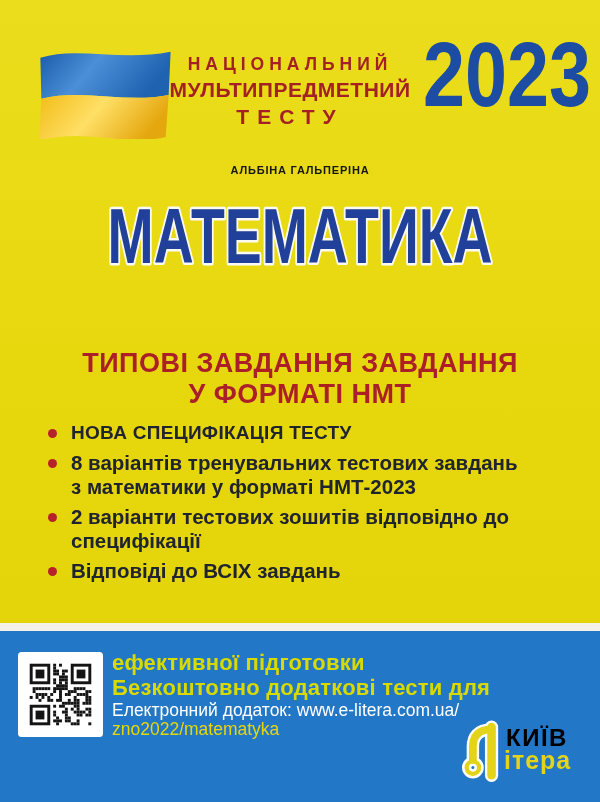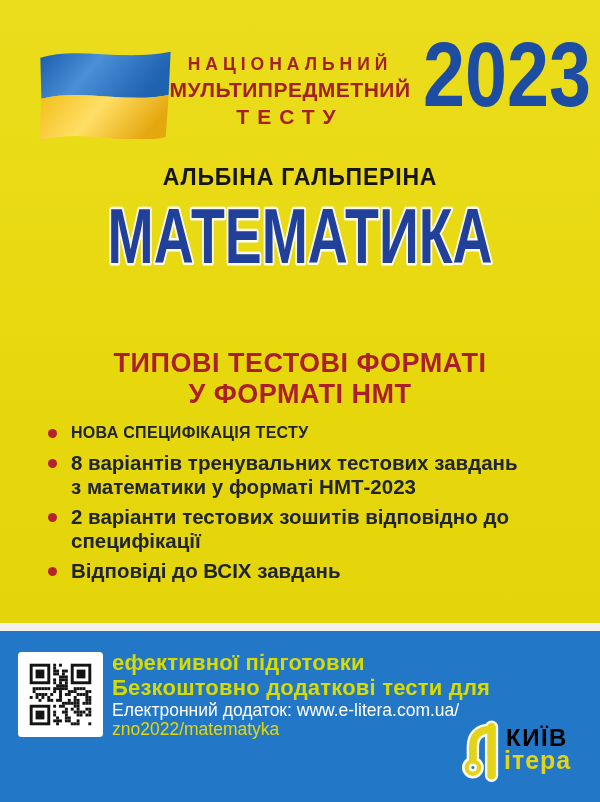--- a/index.html
+++ b/index.html
@@ -14,38 +14,38 @@
     position:absolute;left:150px;top:52px;width:280px;text-align:center;
     color:#a32025;font-weight:bold;
   }
   .hdr .l1{font-size:17.5px;letter-spacing:5px;line-height:25px;}
   .hdr .l2{font-size:21px;letter-spacing:.5px;line-height:26px;}
   .hdr .l3{font-size:21px;letter-spacing:8px;line-height:27px;}
   .year-svg{position:absolute;left:415px;top:36px;width:185px;height:82px;}
   
   .author{
     position:absolute;left:0;top:164px;width:600px;text-align:center;
-    font-size:23px;font-weight:bold;color:#161616;letter-spacing:.8px;
+    font-size:11px;font-weight:bold;color:#161616;letter-spacing:.8px;
   }
   .title-svg{position:absolute;left:0;top:198px;width:600px;height:78px;}
   
   .subtitle{
     position:absolute;left:0;top:348px;width:600px;text-align:center;
     color:#ab1f28;font-weight:bold;font-size:27px;line-height:31px;letter-spacing:.5px;
   }
   
   .bullets{position:absolute;left:48px;top:421px;width:535px;color:#20242e;}
   .bullet{display:flex;margin-bottom:6px;}
   .dot{
     flex:0 0 9px;width:9px;height:9px;border-radius:50%;
     background:#b5222a;margin:8px 14px 0 0;
   }
   .btext{font-weight:bold;font-size:20.5px;line-height:24px;}
   .btext span{display:block;}
-  .bullet.caps .btext{font-size:16px;letter-spacing:.3px;}
+  .bullet.caps .btext{font-size:19px;letter-spacing:.3px;}
   
   .stripe{position:absolute;left:0;top:623px;width:600px;height:8px;background:#f3f1e9;}
   .band{position:absolute;left:0;top:631px;width:600px;height:171px;background:#2277c6;}
   .qr{position:absolute;left:18px;top:21px;width:85px;height:85px;}
   .headline{
     position:absolute;left:112px;top:19px;
     color:#d9da00;font-weight:bold;font-size:22px;line-height:25px;letter-spacing:.2px;
   }
   .applines{position:absolute;left:112px;top:70px;font-weight:normal;font-size:17.5px;line-height:19px;}
   .applines .w{color:#ffffff;display:block;}
@@ -94,21 +94,21 @@
     <text x="92" y="70" text-anchor="middle" font-family="Liberation Sans, sans-serif" font-size="90" font-weight="bold" fill="#1c4da3" textLength="168" lengthAdjust="spacingAndGlyphs">2023</text>
   </svg>
 
   <div class="author">АЛЬБІНА ГАЛЬПЕРІНА</div>
 
   <svg class="title-svg" viewBox="0 0 600 78">
     <text x="300" y="65" text-anchor="middle" font-family="Liberation Sans, sans-serif" font-size="78" font-weight="bold" fill="#20409a" stroke="#fbfaf2" stroke-width="5" paint-order="stroke" stroke-linejoin="round" textLength="385" lengthAdjust="spacingAndGlyphs">МАТЕМАТИКА</text>
   </svg>
 
   <div class="subtitle">
-    <div>ТИПОВІ ТЕСТОВІ ФОРМАТІ</div>
+    <div>ТИПОВІ ЗАВДАННЯ ЗАВДАННЯ</div>
     <div>У ФОРМАТІ НМТ</div>
   </div>
 
   <div class="bullets">
     <div class="bullet caps">
       <div class="dot"></div>
       <div class="btext">
           <span>НОВА СПЕЦИФІКАЦІЯ ТЕСТУ</span>
         </div>
     </div>

